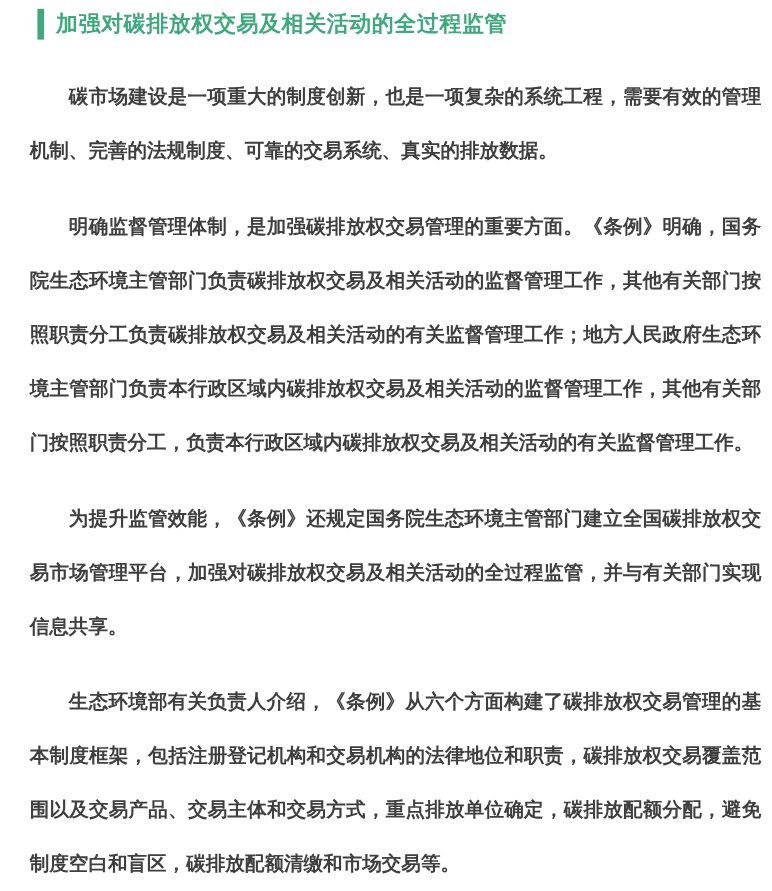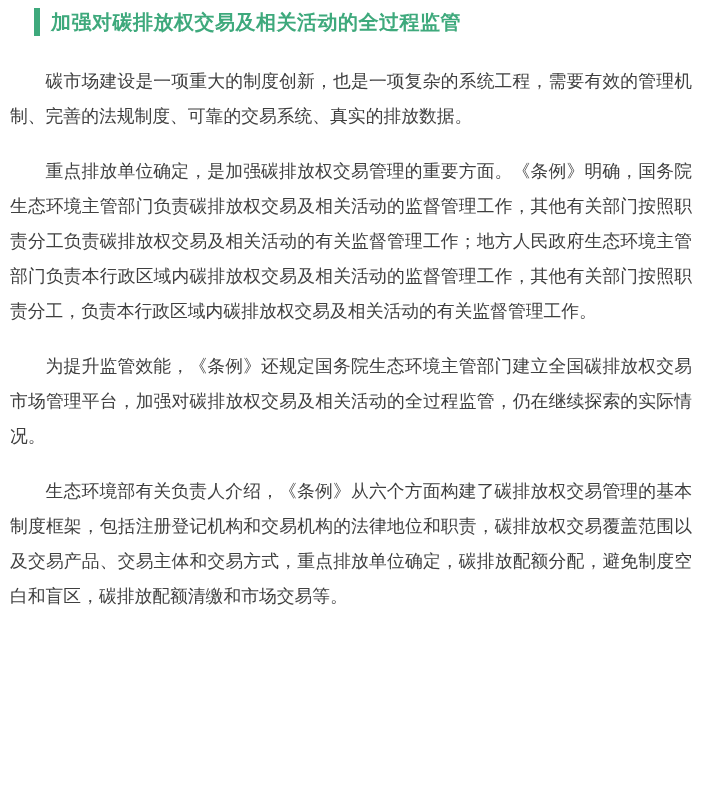--- a/index.html
+++ b/index.html
@@ -38,43 +38,43 @@
   }
   .headline-text{
     font-size:20px;
     line-height:28px;
     font-weight:700;
     color:var(--accent);
     letter-spacing:0.5px;
     white-space:nowrap;
   }
   .body-text p{
-    margin:0 0 20px 0;
+    margin:0 0 20px 17px;
     font-size:17.8px;
-    line-height:35px;
+    line-height:49px;
     color:var(--body-text);
     text-align:justify;
     text-indent:2em;
     letter-spacing:0;
-    font-weight:400;
+    font-weight:700;
   }
   .body-text p:last-child{
     margin-bottom:0;
   }
 </style>
 </head>
 <body>
 
 <div class="page">
 
   <h2 class="headline">
     <span class="accent-bar"></span>
     <span class="headline-text">加强对碳排放权交易及相关活动的全过程监管</span>
   </h2>
 
   <div class="body-text">
     <p>碳市场建设是一项重大的制度创新，也是一项复杂的系统工程，需要有效的管理机制、完善的法规制度、可靠的交易系统、真实的排放数据。</p>
-    <p>重点排放单位确定，是加强碳排放权交易管理的重要方面。《条例》明确，国务院生态环境主管部门负责碳排放权交易及相关活动的监督管理工作，其他有关部门按照职责分工负责碳排放权交易及相关活动的有关监督管理工作；地方人民政府生态环境主管部门负责本行政区域内碳排放权交易及相关活动的监督管理工作，其他有关部门按照职责分工，负责本行政区域内碳排放权交易及相关活动的有关监督管理工作。</p>
-    <p>为提升监管效能，《条例》还规定国务院生态环境主管部门建立全国碳排放权交易市场管理平台，加强对碳排放权交易及相关活动的全过程监管，仍在继续探索的实际情况。</p>
+    <p>明确监督管理体制，是加强碳排放权交易管理的重要方面。《条例》明确，国务院生态环境主管部门负责碳排放权交易及相关活动的监督管理工作，其他有关部门按照职责分工负责碳排放权交易及相关活动的有关监督管理工作；地方人民政府生态环境主管部门负责本行政区域内碳排放权交易及相关活动的监督管理工作，其他有关部门按照职责分工，负责本行政区域内碳排放权交易及相关活动的有关监督管理工作。</p>
+    <p>为提升监管效能，《条例》还规定国务院生态环境主管部门建立全国碳排放权交易市场管理平台，加强对碳排放权交易及相关活动的全过程监管，并与有关部门实现信息共享。</p>
     <p>生态环境部有关负责人介绍，《条例》从六个方面构建了碳排放权交易管理的基本制度框架，包括注册登记机构和交易机构的法律地位和职责，碳排放权交易覆盖范围以及交易产品、交易主体和交易方式，重点排放单位确定，碳排放配额分配，避免制度空白和盲区，碳排放配额清缴和市场交易等。</p>
   </div>
 
 </div>
 
 </body></html>

